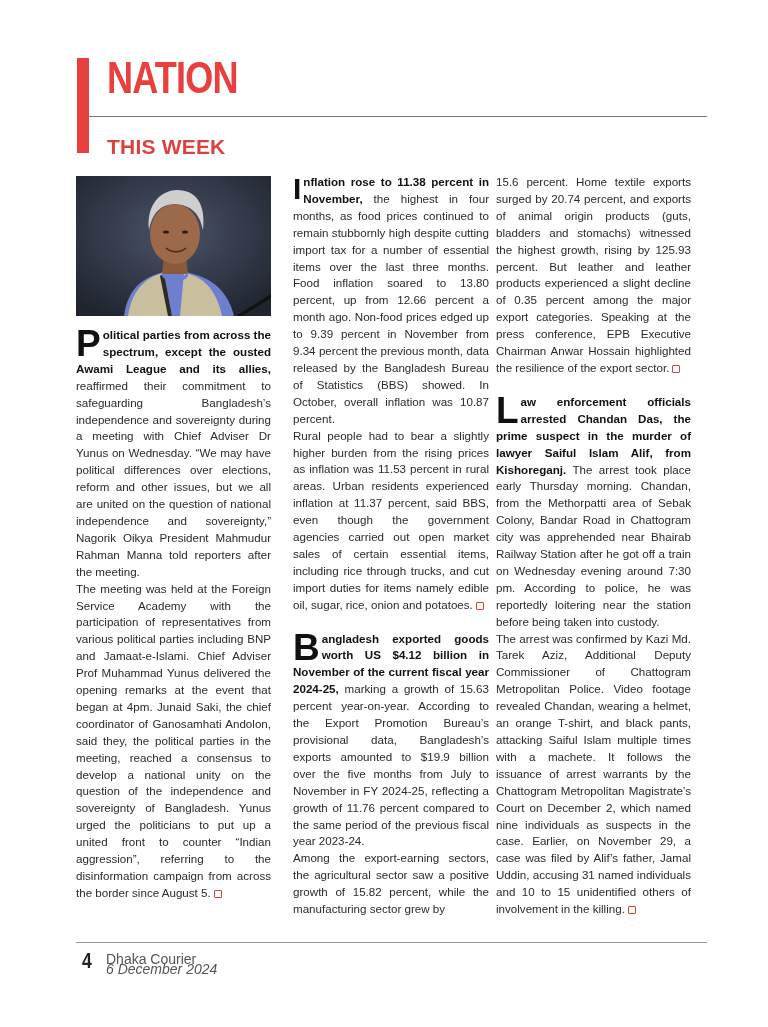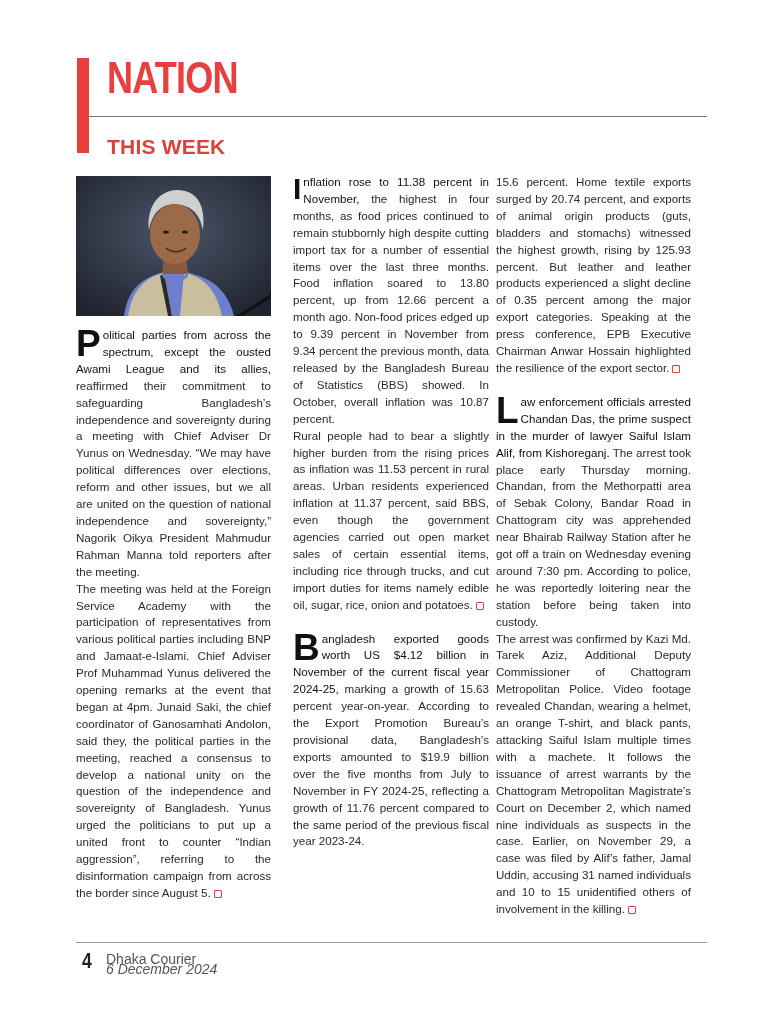--- a/index.html
+++ b/index.html
@@ -11,21 +11,21 @@
     .subtitle { position: absolute; left: 107px; top: 135px; font-weight: bold; font-size: 21px; color: #d9433e; letter-spacing: 0.2px; }
 
     .photo { position: absolute; left: 76px; top: 176px; width: 195px; height: 140px; overflow: hidden; background: linear-gradient(135deg, #2c3240 0%, #3b4458 45%, #252a35 100%); }
 
     .col { position: absolute; font-size: 11.6px; line-height: 16.9px; text-align: justify; color: #2a2a2a; }
     .col1 { left: 76px; top: 327px; width: 195px; }
     .col2 { left: 293px; top: 174px; width: 196px; }
     .col3 { left: 496px; top: 174px; width: 195px; }
 
     .col p { margin: 0; }
-    .lead { font-weight: normal; color: #111; margin-top: 20px; }
+    .lead { font-weight: bold; color: #111; margin-top: 20px; }
     .dropcap { float: left; font-weight: bold; color: #111; line-height: 0.82; margin-right: 2px; margin-top: 2px; }
     .dropcap.big { font-size: 37px; }
     .dropcap.narrow { font-size: 30px; margin-top: 3px; }
     .end-mark { display: inline-block; width: 8px; height: 8px; border: 1.5px solid #d9433e; border-radius: 1px; vertical-align: -1px; margin-left: 3px; box-sizing: border-box; }
     .gap { height: 17px; }
 
     .bottom-rule { position: absolute; left: 76px; top: 942px; width: 631px; height: 1px; background: #999; }
     .page-num { position: absolute; left: 82px; top: 948px; font-weight: bold; font-size: 22px; color: #222; transform: scaleX(0.8); transform-origin: left top; }
     .pub-name { position: absolute; left: 106px; top: 951px; font-size: 14px; color: #555; text-align: right; }
     .pub-date { position: absolute; left: 106px; top: 961px; font-size: 14px; color: #555; font-style: italic; }
@@ -84,20 +84,23 @@
     </p>
     <p>
       <span>Rural people had to bear a slightly higher burden from the rising prices as inflation was 11.53 percent in rural areas. Urban residents experienced inflation at 11.37 percent, said BBS, even though the government agencies carried out open market sales of certain essential items, including rice through trucks, and cut import duties for items namely edible oil, sugar, rice, onion and potatoes.</span><span class="end-mark"></span>
     </p>
   </div>
   <div class="gap"></div>
   <div>
     <p>
       <span class="dropcap big">B</span><span class="lead">angladesh exported goods worth US $4.12 billion in November of the current fiscal year 2024-25,</span><span> marking a growth of 15.63 percent year-on-year. According to the Export Promotion Bureau’s provisional data, Bangladesh’s exports amounted to $19.9 billion over the five months from July to November in FY 2024-25, reflecting a growth of 11.76 percent compared to the same period of the previous fiscal year 2023-24.</span>
     </p>
+    <p>
+      <span>Among the export-earning sectors, the agricultural sector saw a positive growth of 15.82 percent, while the manufacturing sector grew by</span>
+    </p>
   </div>
 </div>
 
 <div class="col col3">
   <div>
     <p>
       <span>15.6 percent. Home textile exports surged by 20.74 percent, and exports of animal origin products (guts, bladders and stomachs) witnessed the highest growth, rising by 125.93 percent. But leather and leather products experienced a slight decline of 0.35 percent among the major export categories. Speaking at the press conference, EPB Executive Chairman Anwar Hossain highlighted the resilience of the export sector.</span><span class="end-mark"></span>
     </p>
   </div>
   <div class="gap"></div>

